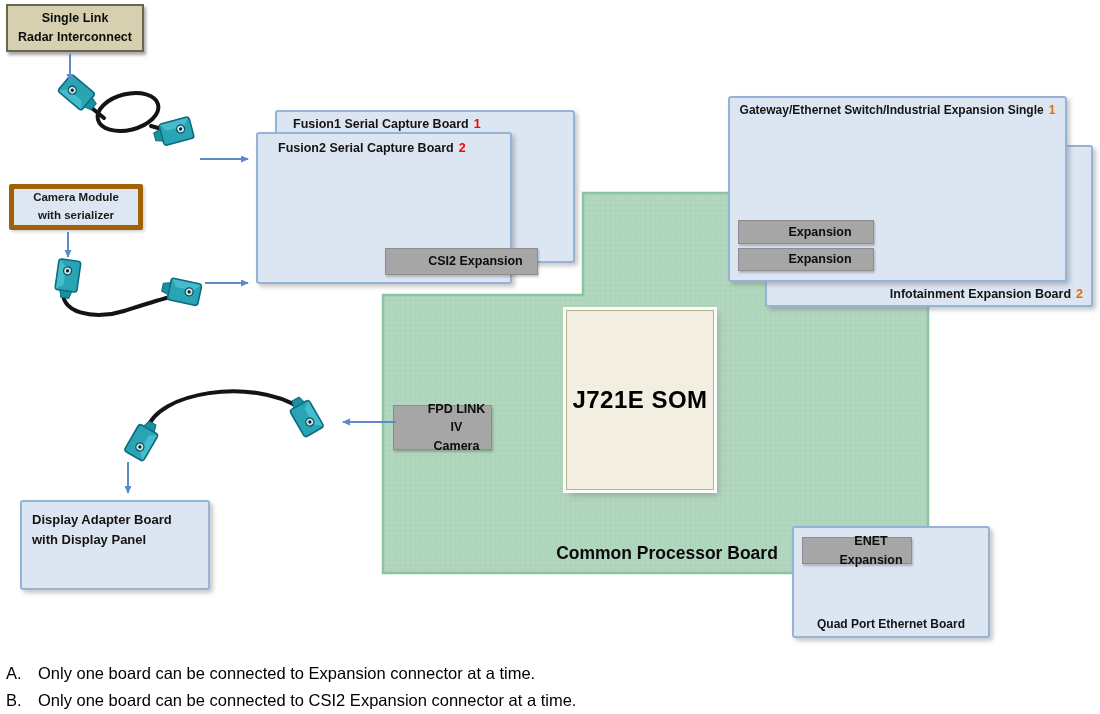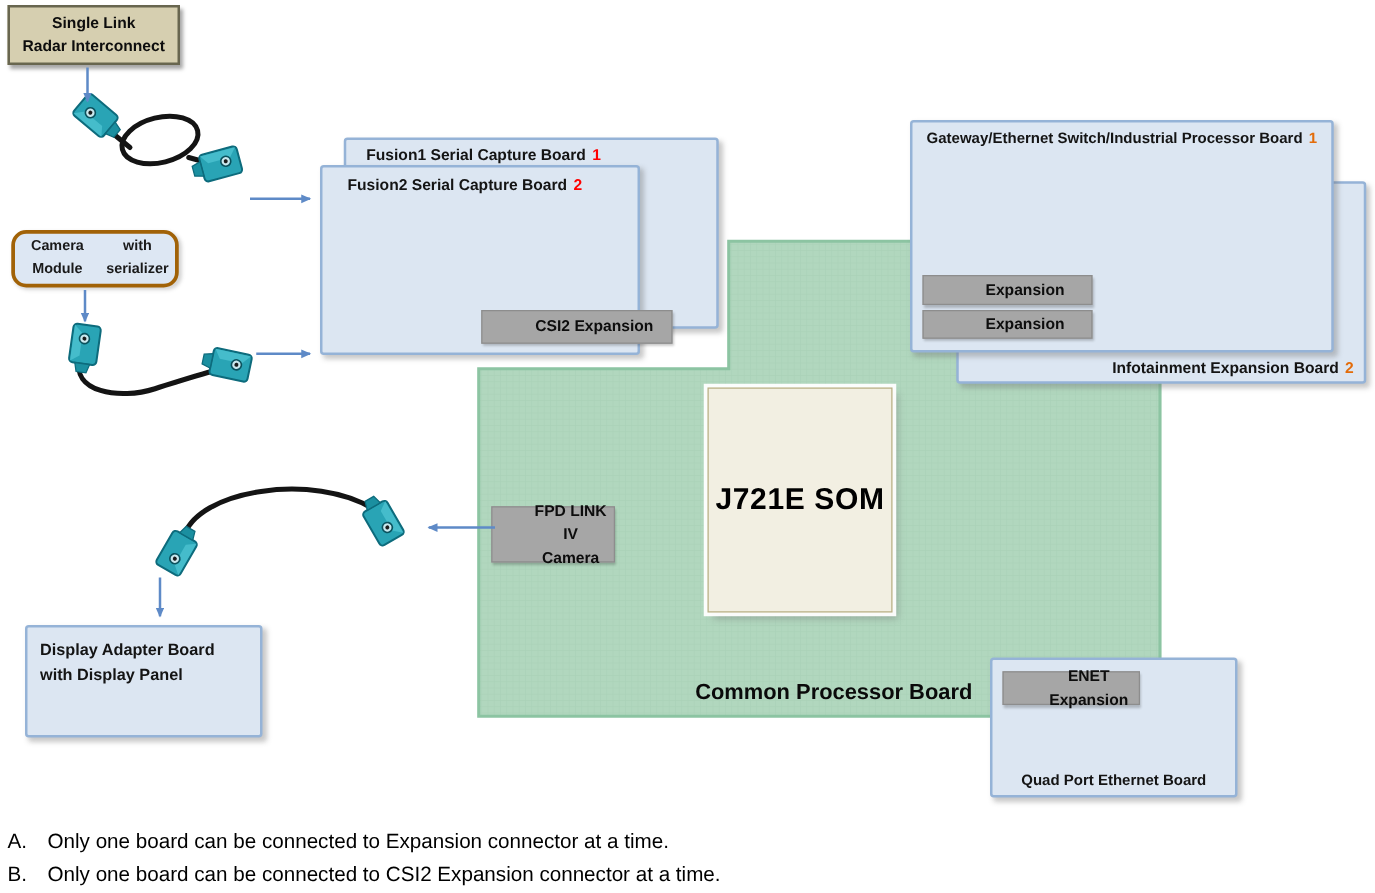--- a/index.html
+++ b/index.html
@@ -26,22 +26,22 @@
     font-weight:bold;font-size:12.5px;color:#0d0d0d;
     box-shadow:1px 2px 2px rgba(0,0,0,.22);line-height:1.45;padding-left:28px;
   }
   .tan-box{
     position:absolute;background:#d6cfb0;border:2px solid #68664f;box-sizing:border-box;
     display:flex;flex-direction:column;align-items:center;justify-content:center;
     font-weight:bold;font-size:12.5px;line-height:1.5;color:#0d0d0d;
     box-shadow:2px 3px 3px rgba(0,0,0,.35);text-align:center;
   }
   .blue-box{
-    position:absolute;background:#dde7f3;border:3px solid #a16207;border-radius:12px;box-sizing:border-box;
-    display:flex;flex-direction:row;align-items:center;justify-content:center;
+    position:absolute;background:#dde7f3;border:5px solid #a16207;border-radius:2px;box-sizing:border-box;
+    display:flex;flex-direction:column;align-items:center;justify-content:center;
     font-weight:bold;font-size:11.5px;line-height:1.55;color:#1a1a1a;
     box-shadow:2px 2px 3px rgba(120,120,120,.3);text-align:center;
   }
   .som{
     position:absolute;background:#f2efe2;border:1px solid #b9b186;box-sizing:border-box;
     box-shadow:0 0 0 3px rgba(255,255,255,.95), 4px 5px 6px rgba(110,110,110,.45);
     display:flex;align-items:center;justify-content:center;
     font-weight:bold;font-size:24px;letter-spacing:.5px;color:#000;
   }
   .common-label{
@@ -95,21 +95,21 @@
   </div>
 
   <div class="board" style="left:765px;top:145px;width:328px;height:162px;z-index:2;">
     <div class="btitle" style="position:absolute;right:8px;bottom:4px;">
       <span>Infotainment Expansion Board</span><span class="num num-orange">2</span>
     </div>
   </div>
 
   <div class="board" style="left:728px;top:96px;width:339px;height:186px;z-index:3;">
     <div class="btitle" style="margin:5px 0 0 0;text-align:center;font-size:12px;">
-      <span>Gateway/Ethernet Switch/Industrial Processor Board</span><span class="num num-orange">1</span>
+      <span>Gateway/Ethernet Switch/Industrial Expansion Single</span><span class="num num-orange">1</span>
     </div>
     <div class="gray-btn" style="left:8px;top:122px;width:136px;height:24px;">
       <span>Expansion</span>
     </div>
     <div class="gray-btn" style="left:8px;top:150px;width:136px;height:23px;">
       <span>Expansion</span>
     </div>
   </div>
 
   <div class="som" style="left:566px;top:310px;width:148px;height:180px;z-index:2;">

